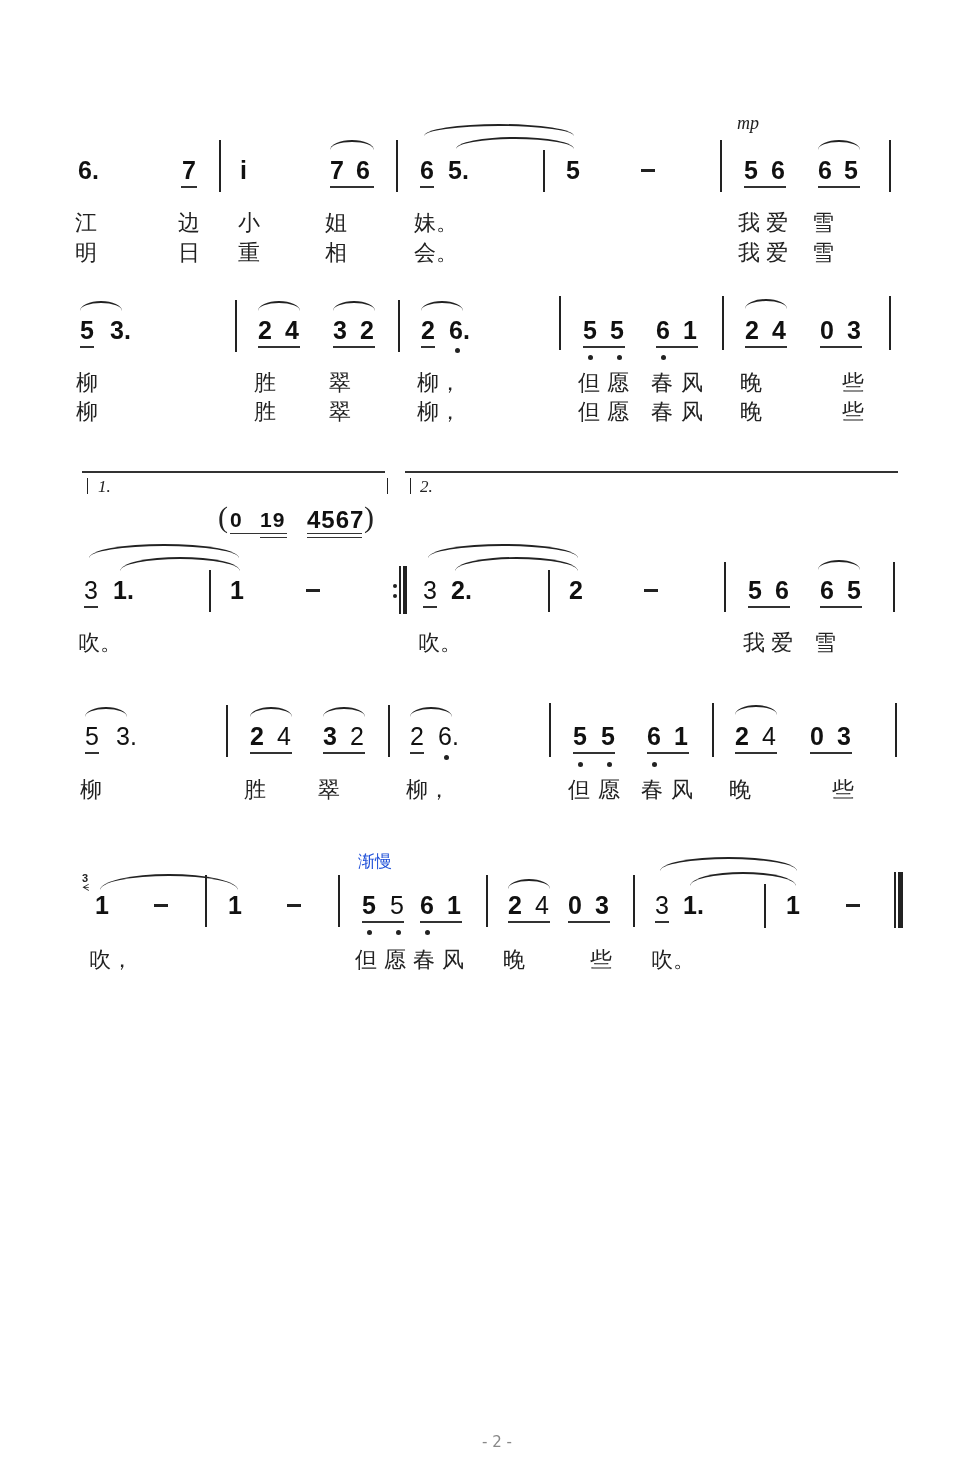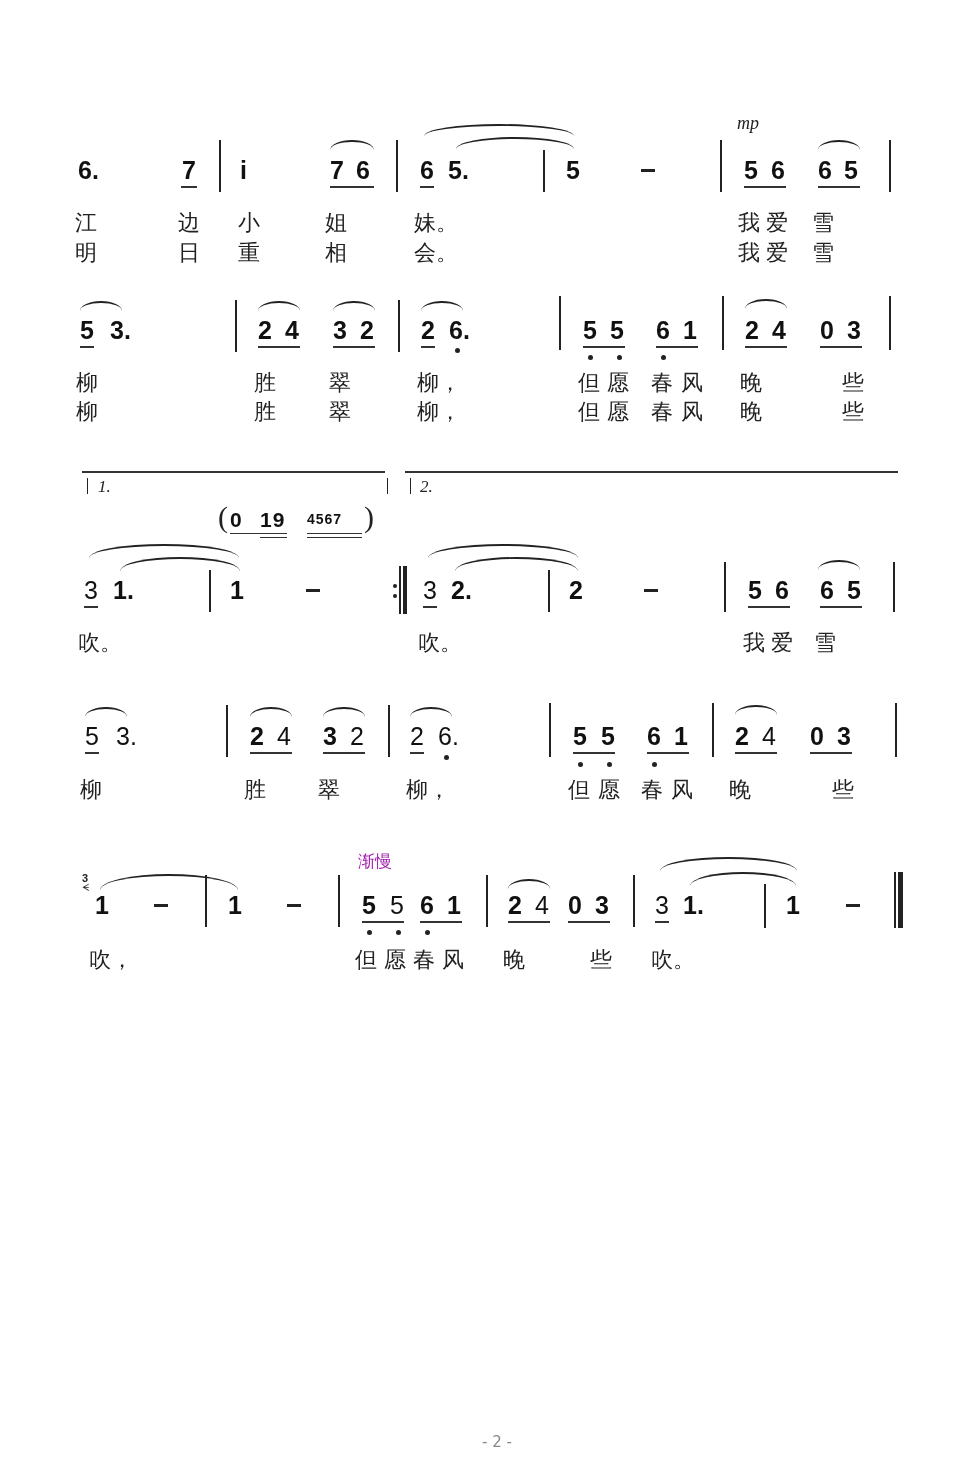--- a/index.html
+++ b/index.html
@@ -9,21 +9,21 @@
   }
   .abs { position:absolute; }
   .n { position:absolute; font-family:"Liberation Sans", sans-serif; font-weight:bold; font-size:25px; line-height:25px; color:#111; }
   .ly { position:absolute; font-family:"DejaVu Sans", sans-serif; font-size:22px; line-height:24px; color:#222; white-space:pre; }
   .bar { position:absolute; width:2px; background:#222; }
   .ul { position:absolute; height:2px; background:#333; }
   .dot { position:absolute; width:5px; height:5px; border-radius:50%; background:#222; }
   .slur { position:absolute; border-top:2px solid #222; border-radius:50% 50% 0 0 / 100% 100% 0 0; }
   .dash { position:absolute; width:14px; height:3px; background:#222; }
   .small { position:absolute; font-family:"Liberation Serif", serif; font-style:italic; font-size:18px; color:#222; }
-  .mark { position:absolute; font-family:"DejaVu Sans", sans-serif; font-size:17px; color:#a21caf; }
+  .mark { position:absolute; font-family:"DejaVu Sans", sans-serif; font-size:17px; color:#1d4ed8; }
   .volta { position:absolute; height:2px; background:#333; }
   .pagenum { position:absolute; font-family:"DejaVu Sans", sans-serif; font-size:15px; color:#888; }
 </style>
 </head>
 <body>
 
 <div>
 
   <div>
     <span class="small" style="left:737px;top:113px;">mp</span>
@@ -146,21 +146,21 @@
     <div class="bar" style="left:87px;top:478px;height:16px;width:1px;"></div>
     <span class="small" style="left:98px;top:477px;font-size:17px;">1.</span>
     <div class="bar" style="left:387px;top:478px;height:16px;width:1px;"></div>
     <div class="volta" style="left:405px;top:471px;width:493px;"></div>
     <div class="bar" style="left:410px;top:478px;height:16px;width:1px;"></div>
     <span class="small" style="left:420px;top:477px;font-size:17px;">2.</span>
 
     <span class="abs" style="left:218px;top:500px;font-size:30px;font-family:'Liberation Serif',serif;color:#222;">(</span>
     <span class="n" style="left:230px;top:507px;font-size:21px;">0</span>
     <span class="n" style="left:260px;top:507px;font-size:21px;letter-spacing:1px;">19</span>
-    <span class="n" style="left:307px;top:507px;font-size:14px;letter-spacing:1px;">4567</span>
+    <span class="n" style="left:307px;top:507px;font-size:24px;letter-spacing:1px;">4567</span>
     <div class="ul" style="left:230px;top:533px;width:57px;height:1px;"></div>
     <div class="ul" style="left:260px;top:537px;width:27px;height:1px;"></div>
     <div class="ul" style="left:307px;top:533px;width:55px;height:1px;"></div>
     <div class="ul" style="left:307px;top:537px;width:55px;height:1px;"></div>
     <span class="abs" style="left:364px;top:500px;font-size:30px;font-family:'Liberation Serif',serif;color:#222;">)</span>
 
     <div class="slur" style="left:89px;top:544px;width:150px;height:12px;"></div>
     <div class="slur" style="left:120px;top:557px;width:120px;height:12px;"></div>
     <div class="slur" style="left:428px;top:544px;width:150px;height:12px;"></div>
     <div class="slur" style="left:455px;top:557px;width:123px;height:12px;"></div>

